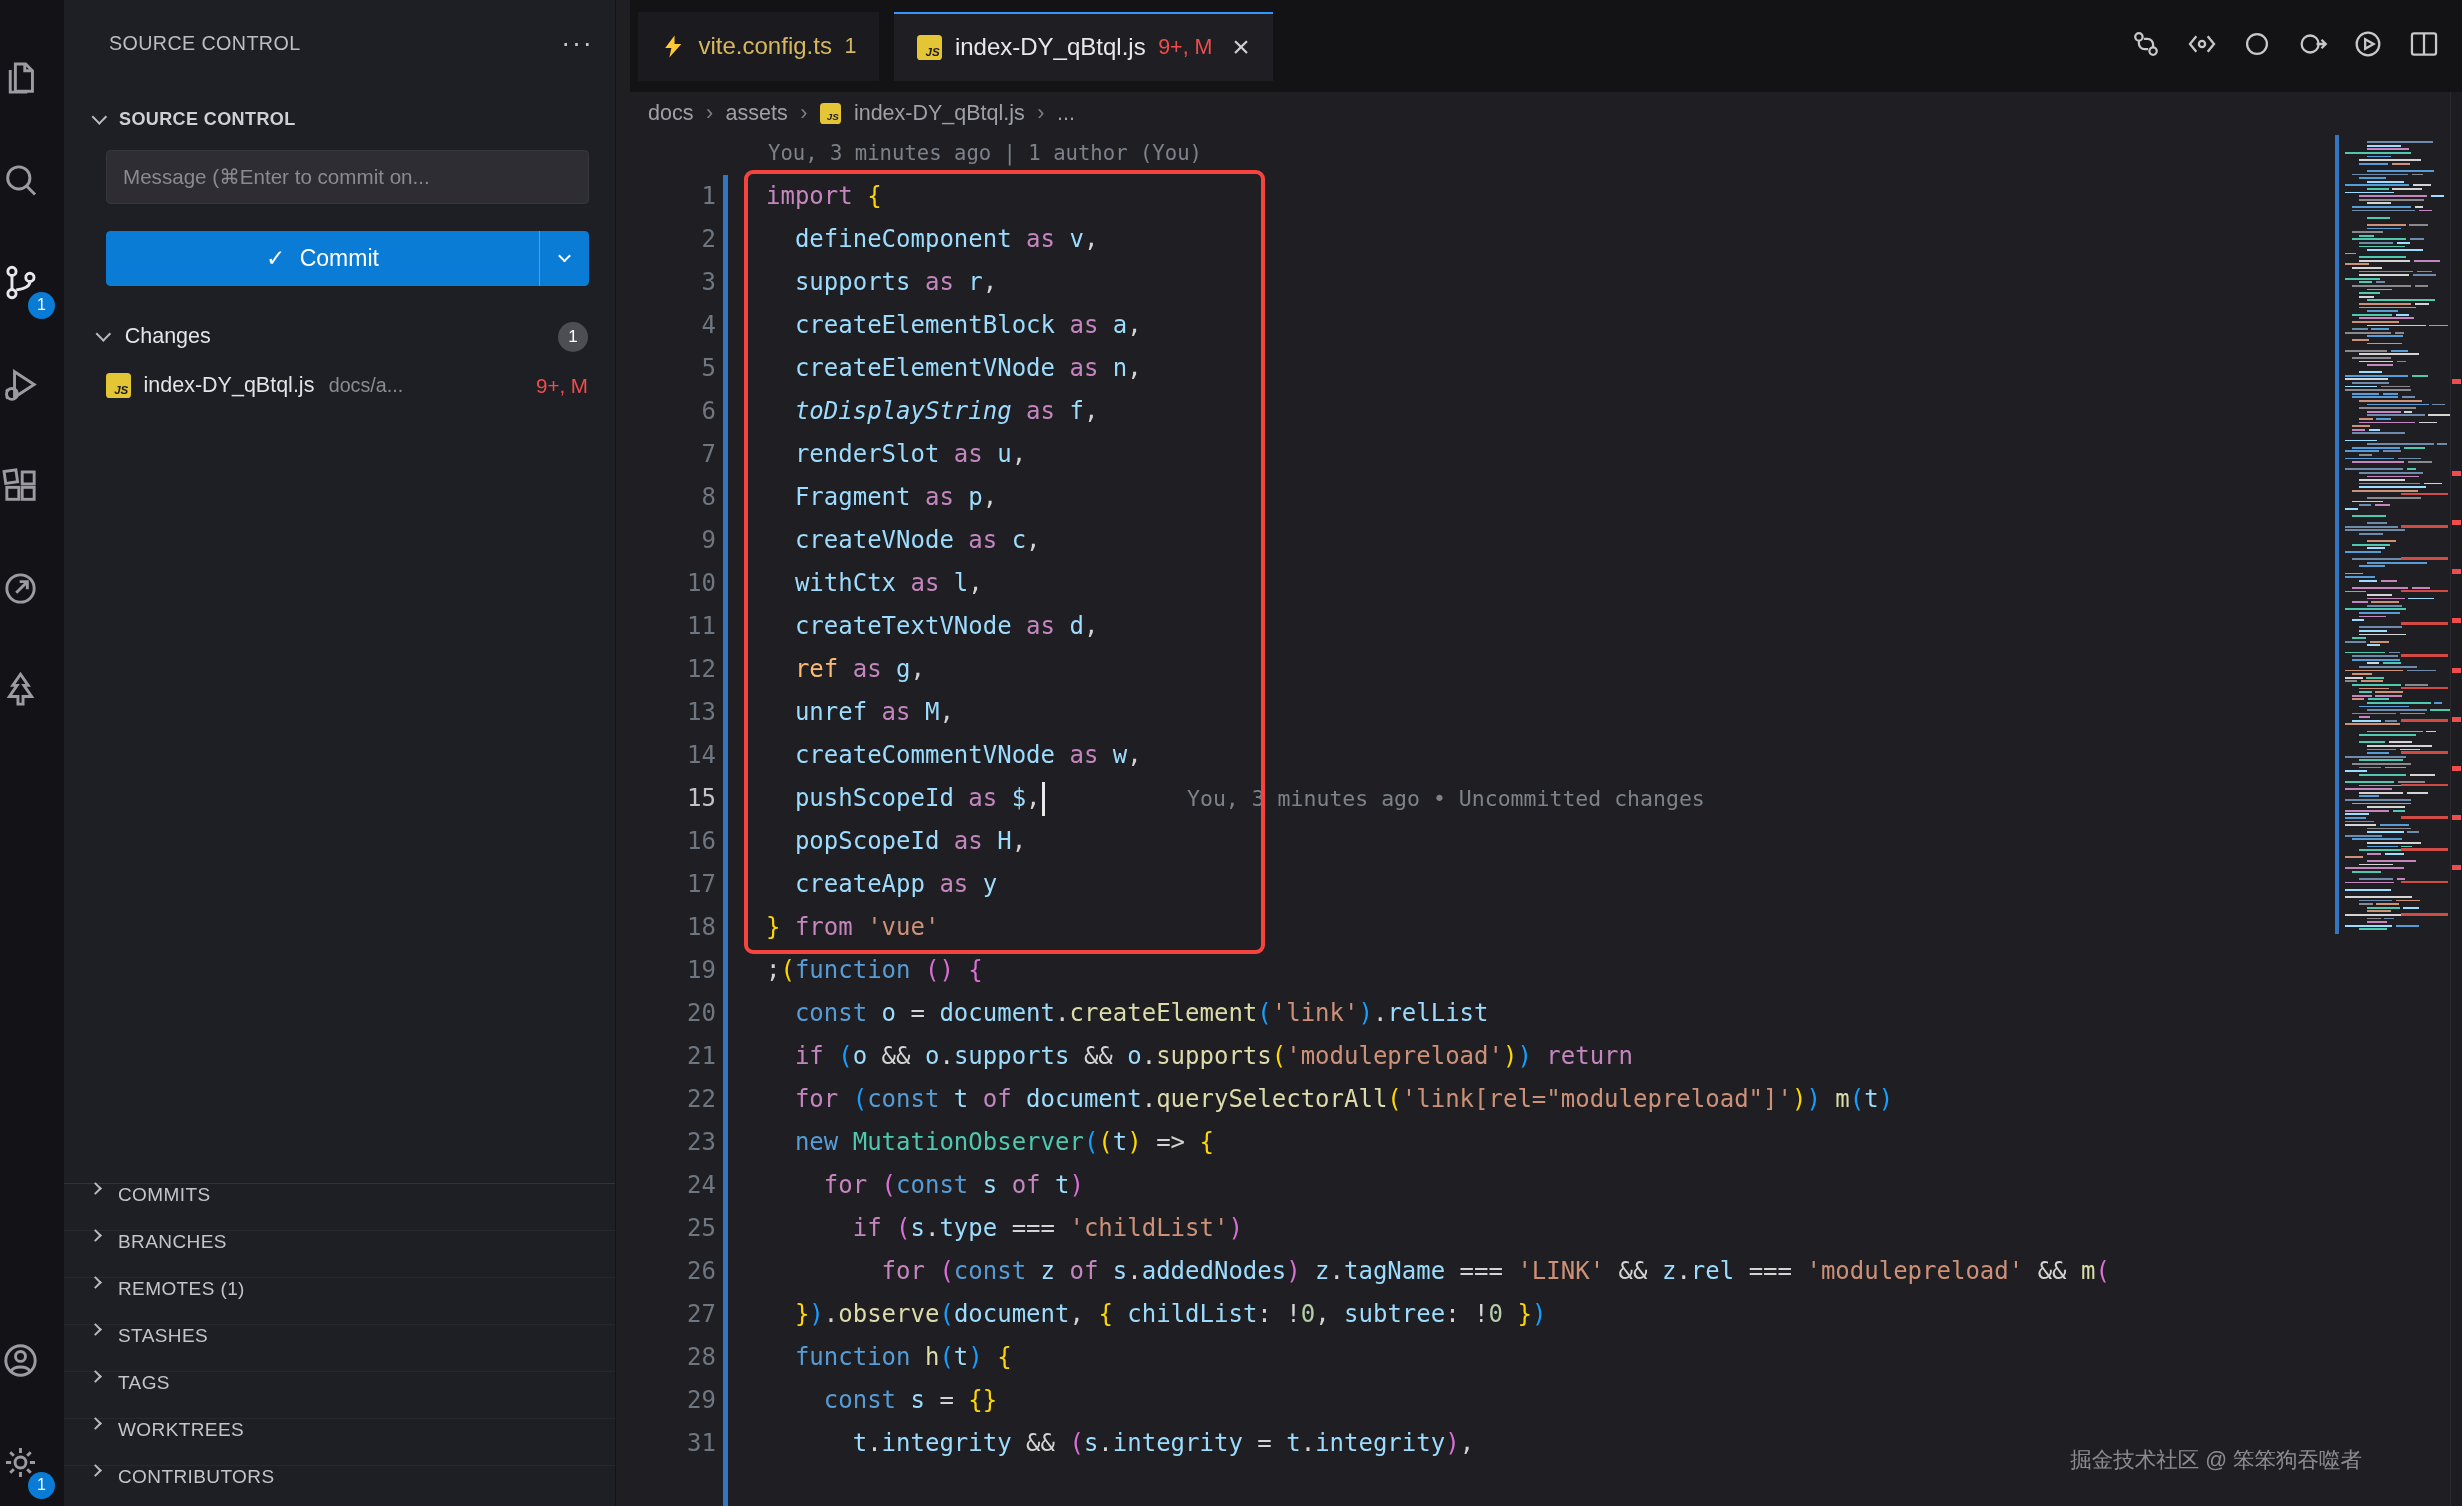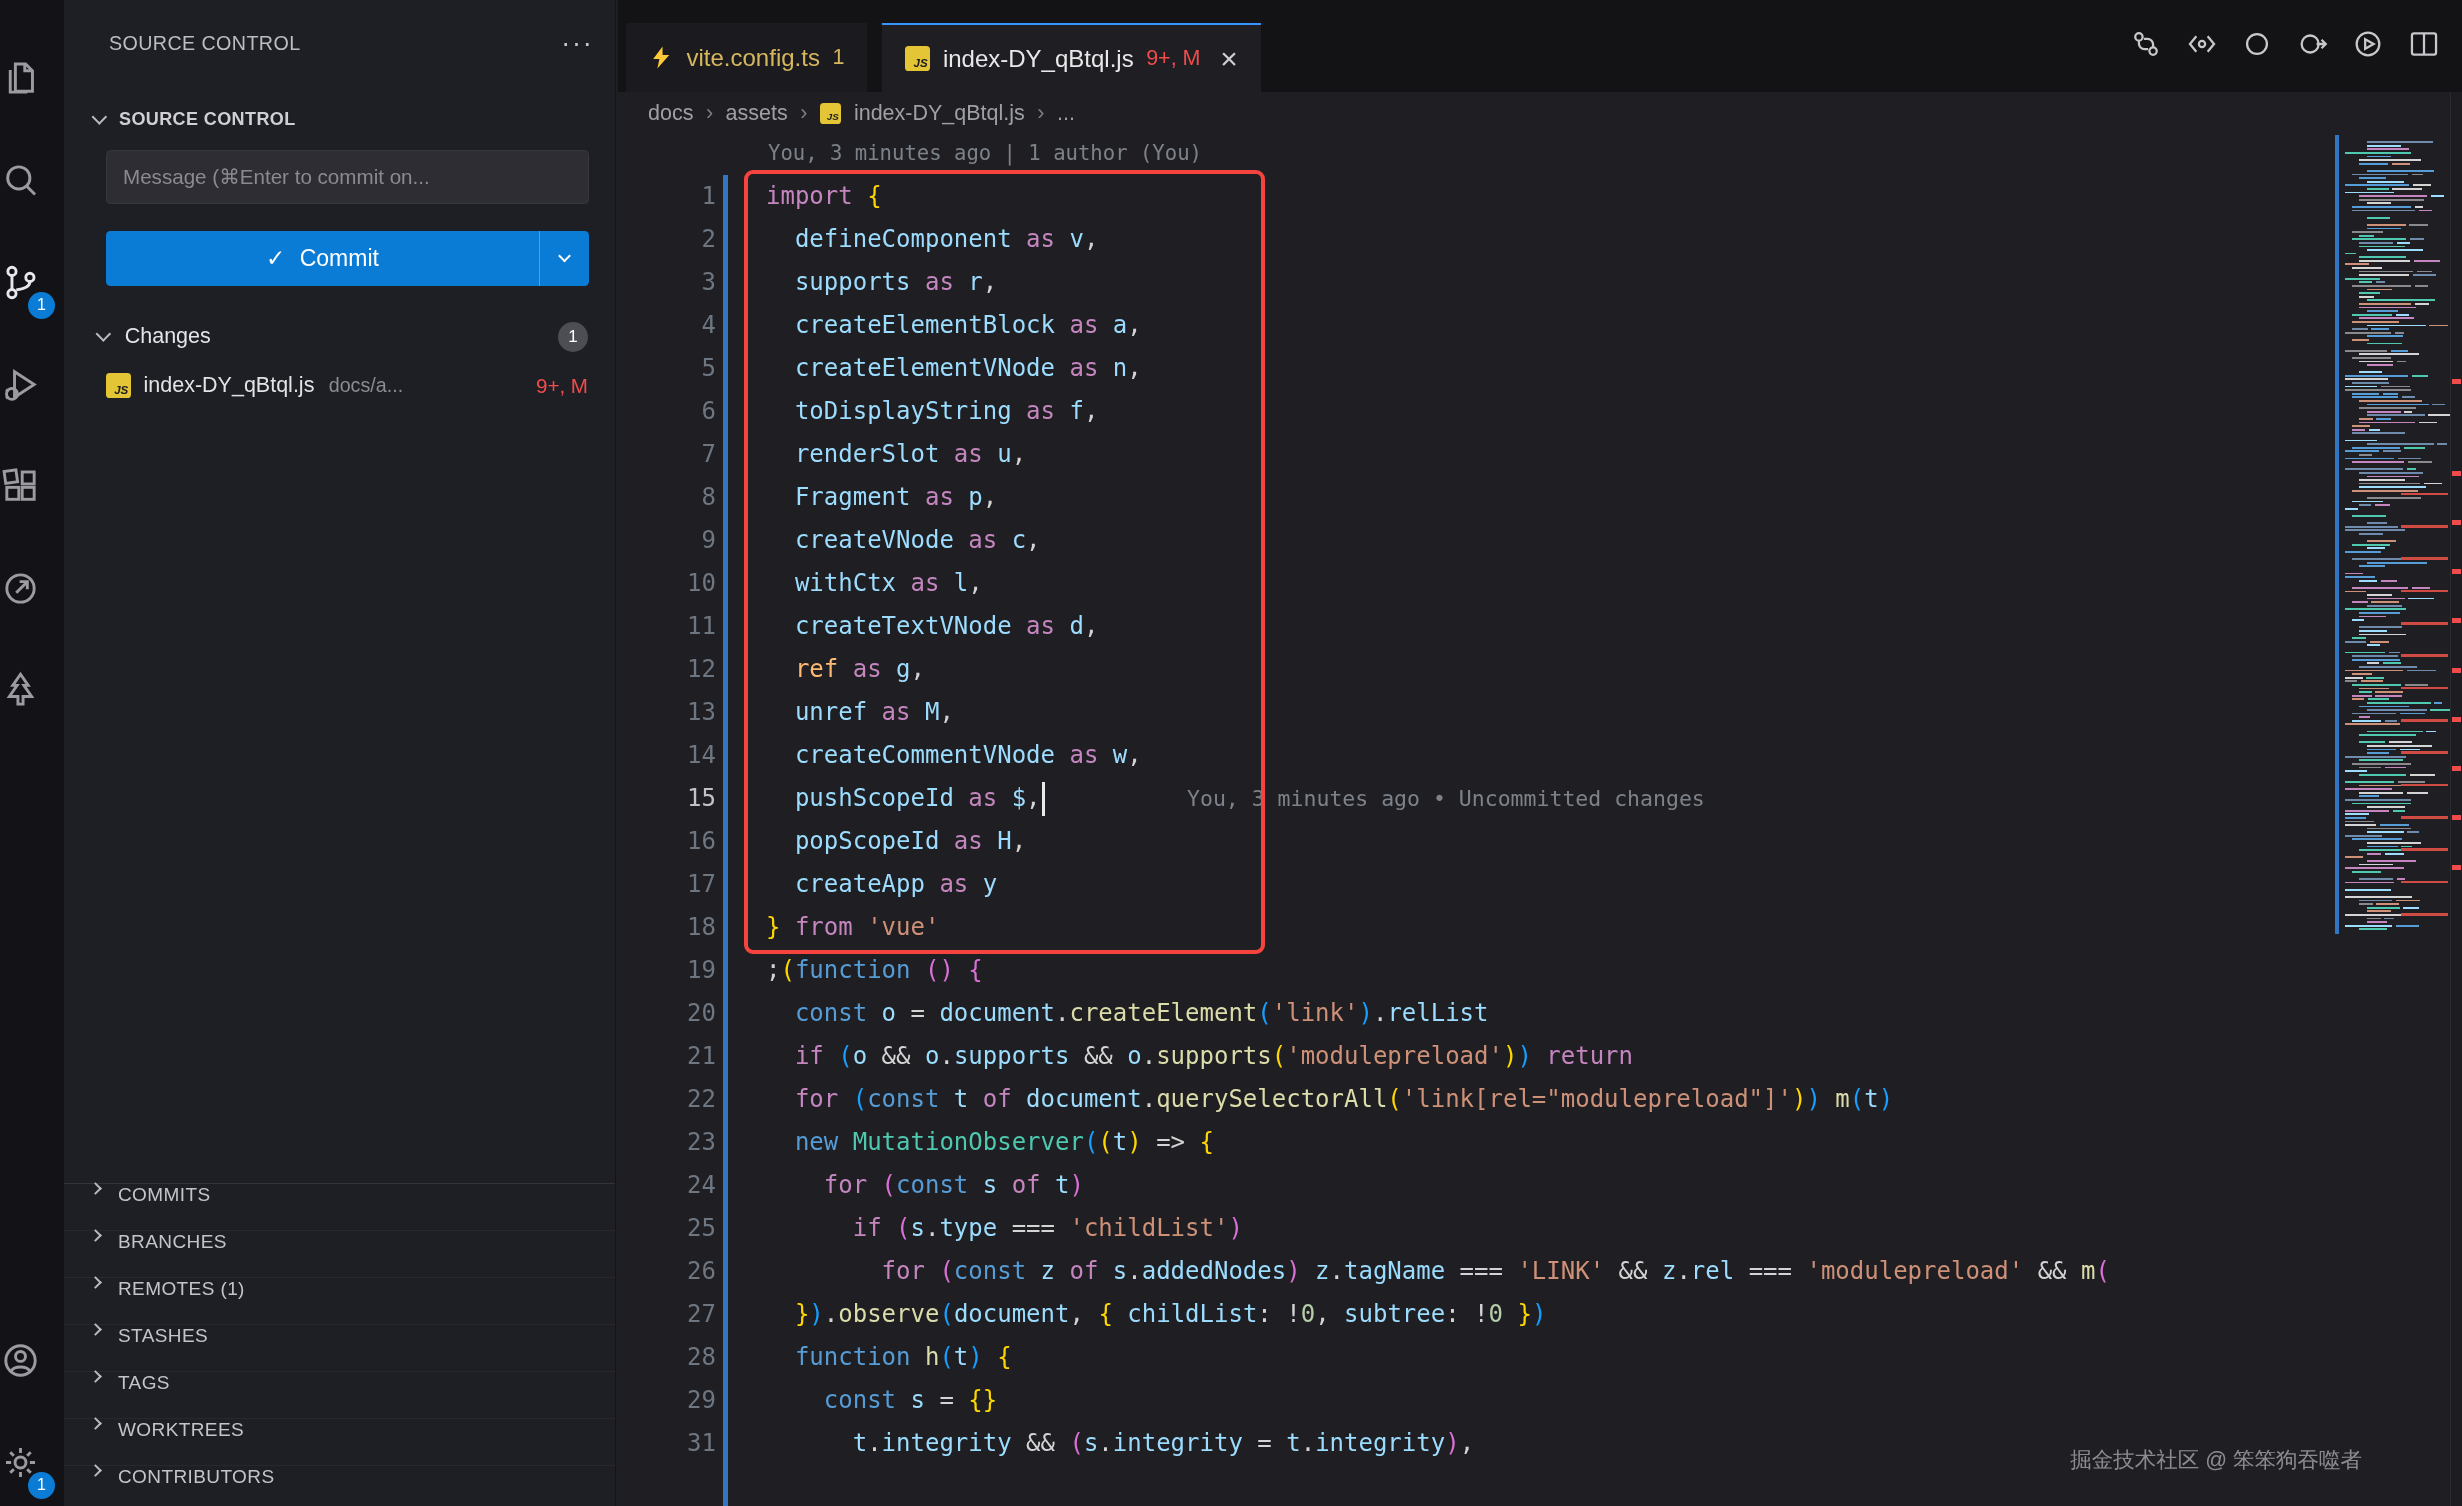--- a/index.html
+++ b/index.html
@@ -39,21 +39,21 @@
   .file-name{font-size:21.5px;color:#e3e3e6;margin-left:12.5px;white-space:nowrap;}
   .file-path{font-size:19.7px;color:#8b8b90;margin-left:14.3px;white-space:nowrap;overflow:hidden;}
   .file-deco{margin-left:auto;font-size:20.6px;white-space:nowrap;}
   .sb-sections{position:absolute;top:1183px;left:0;right:0;border-top:0.9px solid #333338;}
   .sb-sec-row{height:47px;display:flex;padding-left:27px;gap:18px;border-bottom:0.9px solid #27272c;cursor:pointer;}
   .sb-sec-row .chev{width:9px;height:9px;}
   .sb-sec-label{font-size:19px;color:#c4c4c9;letter-spacing:0.4px;}
 
   
   .main{position:absolute;left:618px;top:0;right:0;height:100%;background:#1f1f23;}
-  .tab-strip{position:absolute;top:0;left:0;right:0;height:92px;background:#131316;display:flex;align-items:flex-end;padding-left:8px;}
+  .tab-strip{position:absolute;top:0;left:12px;right:0;height:92px;background:#131316;display:flex;align-items:center;padding-left:8px;}
   .tab{height:69px;display:flex;align-items:center;padding:0 23px;gap:12.5px;cursor:pointer;font-size:24px;}
   .tab-inactive{background:#1b1b1f;margin-right:15px;}
   .tab-active{background:#1f1f23;border-top:2.7px solid #3794ff;}
   .tab-label-warn{color:#d7b75d;}
   .tab-num-warn{color:#d7b75d;font-size:21.5px;}
   .tab-label-active{color:#e8e8ea;}
   .tab-deco{font-size:21.5px;}
   .tab-close{color:#cfcfd3;font-size:30px;margin-left:7.2px;line-height:18px;cursor:pointer;}
   .tab-actions{position:absolute;right:21.5px;top:27px;display:flex;gap:21.5px;align-items:center;}
   .tab-actions svg{stroke:#c8c8cc;fill:none;stroke-width:1.6;cursor:pointer;}
@@ -287,21 +287,21 @@
       <span class="crumb">...</span>
     </div>
     <div class="blame-top">You, 3 minutes ago | 1 author (You)</div>
     <div class="modified-strip"></div>
     <div class="code-lines" id="code-lines">
         <div class="code-line"><span class="ln">1</span><span class="code"><span style="color: rgb(197, 134, 192);">import </span><span style="color: rgb(255, 215, 0);">{</span></span></div>
         <div class="code-line"><span class="ln">2</span><span class="code"><span style="color: rgb(212, 212, 212);">  </span><span style="color: rgb(156, 220, 254);">defineComponent</span><span style="color: rgb(197, 134, 192);"> as </span><span style="color: rgb(156, 220, 254);">v</span><span style="color: rgb(212, 212, 212);">,</span></span></div>
         <div class="code-line"><span class="ln">3</span><span class="code"><span style="color: rgb(212, 212, 212);">  </span><span style="color: rgb(156, 220, 254);">supports</span><span style="color: rgb(197, 134, 192);"> as </span><span style="color: rgb(156, 220, 254);">r</span><span style="color: rgb(212, 212, 212);">,</span></span></div>
         <div class="code-line"><span class="ln">4</span><span class="code"><span style="color: rgb(212, 212, 212);">  </span><span style="color: rgb(156, 220, 254);">createElementBlock</span><span style="color: rgb(197, 134, 192);"> as </span><span style="color: rgb(156, 220, 254);">a</span><span style="color: rgb(212, 212, 212);">,</span></span></div>
         <div class="code-line"><span class="ln">5</span><span class="code"><span style="color: rgb(212, 212, 212);">  </span><span style="color: rgb(156, 220, 254);">createElementVNode</span><span style="color: rgb(197, 134, 192);"> as </span><span style="color: rgb(156, 220, 254);">n</span><span style="color: rgb(212, 212, 212);">,</span></span></div>
-        <div class="code-line"><span class="ln">6</span><span class="code"><span style="color: rgb(212, 212, 212);">  </span><span style="color: rgb(156, 220, 254);">toDisplayString</span><span style="color: rgb(197, 134, 192);"> as </span><span style="color: rgb(156, 220, 254);">f</span><span style="color: rgb(212, 212, 212);">,</span></span></div>
+        <div class="code-line"><span class="ln">6</span><span class="code"><span style="color: rgb(212, 212, 212);">  </span><span style="color: rgb(156, 220, 254); font-style: italic;">toDisplayString</span><span style="color: rgb(197, 134, 192);"> as </span><span style="color: rgb(156, 220, 254);">f</span><span style="color: rgb(212, 212, 212);">,</span></span></div>
         <div class="code-line"><span class="ln">7</span><span class="code"><span style="color: rgb(212, 212, 212);">  </span><span style="color: rgb(156, 220, 254);">renderSlot</span><span style="color: rgb(197, 134, 192);"> as </span><span style="color: rgb(156, 220, 254);">u</span><span style="color: rgb(212, 212, 212);">,</span></span></div>
         <div class="code-line"><span class="ln">8</span><span class="code"><span style="color: rgb(212, 212, 212);">  </span><span style="color: rgb(156, 220, 254);">Fragment</span><span style="color: rgb(197, 134, 192);"> as </span><span style="color: rgb(156, 220, 254);">p</span><span style="color: rgb(212, 212, 212);">,</span></span></div>
         <div class="code-line"><span class="ln">9</span><span class="code"><span style="color: rgb(212, 212, 212);">  </span><span style="color: rgb(156, 220, 254);">createVNode</span><span style="color: rgb(197, 134, 192);"> as </span><span style="color: rgb(156, 220, 254);">c</span><span style="color: rgb(212, 212, 212);">,</span></span></div>
         <div class="code-line"><span class="ln">10</span><span class="code"><span style="color: rgb(212, 212, 212);">  </span><span style="color: rgb(156, 220, 254);">withCtx</span><span style="color: rgb(197, 134, 192);"> as </span><span style="color: rgb(156, 220, 254);">l</span><span style="color: rgb(212, 212, 212);">,</span></span></div>
         <div class="code-line"><span class="ln">11</span><span class="code"><span style="color: rgb(212, 212, 212);">  </span><span style="color: rgb(156, 220, 254);">createTextVNode</span><span style="color: rgb(197, 134, 192);"> as </span><span style="color: rgb(156, 220, 254);">d</span><span style="color: rgb(212, 212, 212);">,</span></span></div>
         <div class="code-line"><span class="ln">12</span><span class="code"><span style="color: rgb(212, 212, 212);">  </span><span style="color: #fdba74;">ref</span><span style="color: rgb(197, 134, 192);"> as </span><span style="color: rgb(156, 220, 254);">g</span><span style="color: rgb(212, 212, 212);">,</span></span></div>
         <div class="code-line"><span class="ln">13</span><span class="code"><span style="color: rgb(212, 212, 212);">  </span><span style="color: rgb(156, 220, 254);">unref</span><span style="color: rgb(197, 134, 192);"> as </span><span style="color: rgb(156, 220, 254);">M</span><span style="color: rgb(212, 212, 212);">,</span></span></div>
         <div class="code-line"><span class="ln">14</span><span class="code"><span style="color: rgb(212, 212, 212);">  </span><span style="color: rgb(156, 220, 254);">createCommentVNode</span><span style="color: rgb(197, 134, 192);"> as </span><span style="color: rgb(156, 220, 254);">w</span><span style="color: rgb(212, 212, 212);">,</span></span></div>
         <div class="code-line"><span class="ln current">15</span><span class="code"><span style="color: rgb(212, 212, 212);">  </span><span style="color: rgb(156, 220, 254);">pushScopeId</span><span style="color: rgb(197, 134, 192);"> as </span><span style="color: rgb(156, 220, 254);">$</span><span style="color: rgb(212, 212, 212);">,</span><span class="cursor"></span></span><span class="inline-blame">You, 3 minutes ago • Uncommitted changes</span></div>
         <div class="code-line"><span class="ln">16</span><span class="code"><span style="color: rgb(212, 212, 212);">  </span><span style="color: rgb(156, 220, 254);">popScopeId</span><span style="color: rgb(197, 134, 192);"> as </span><span style="color: rgb(156, 220, 254);">H</span><span style="color: rgb(212, 212, 212);">,</span></span></div>

